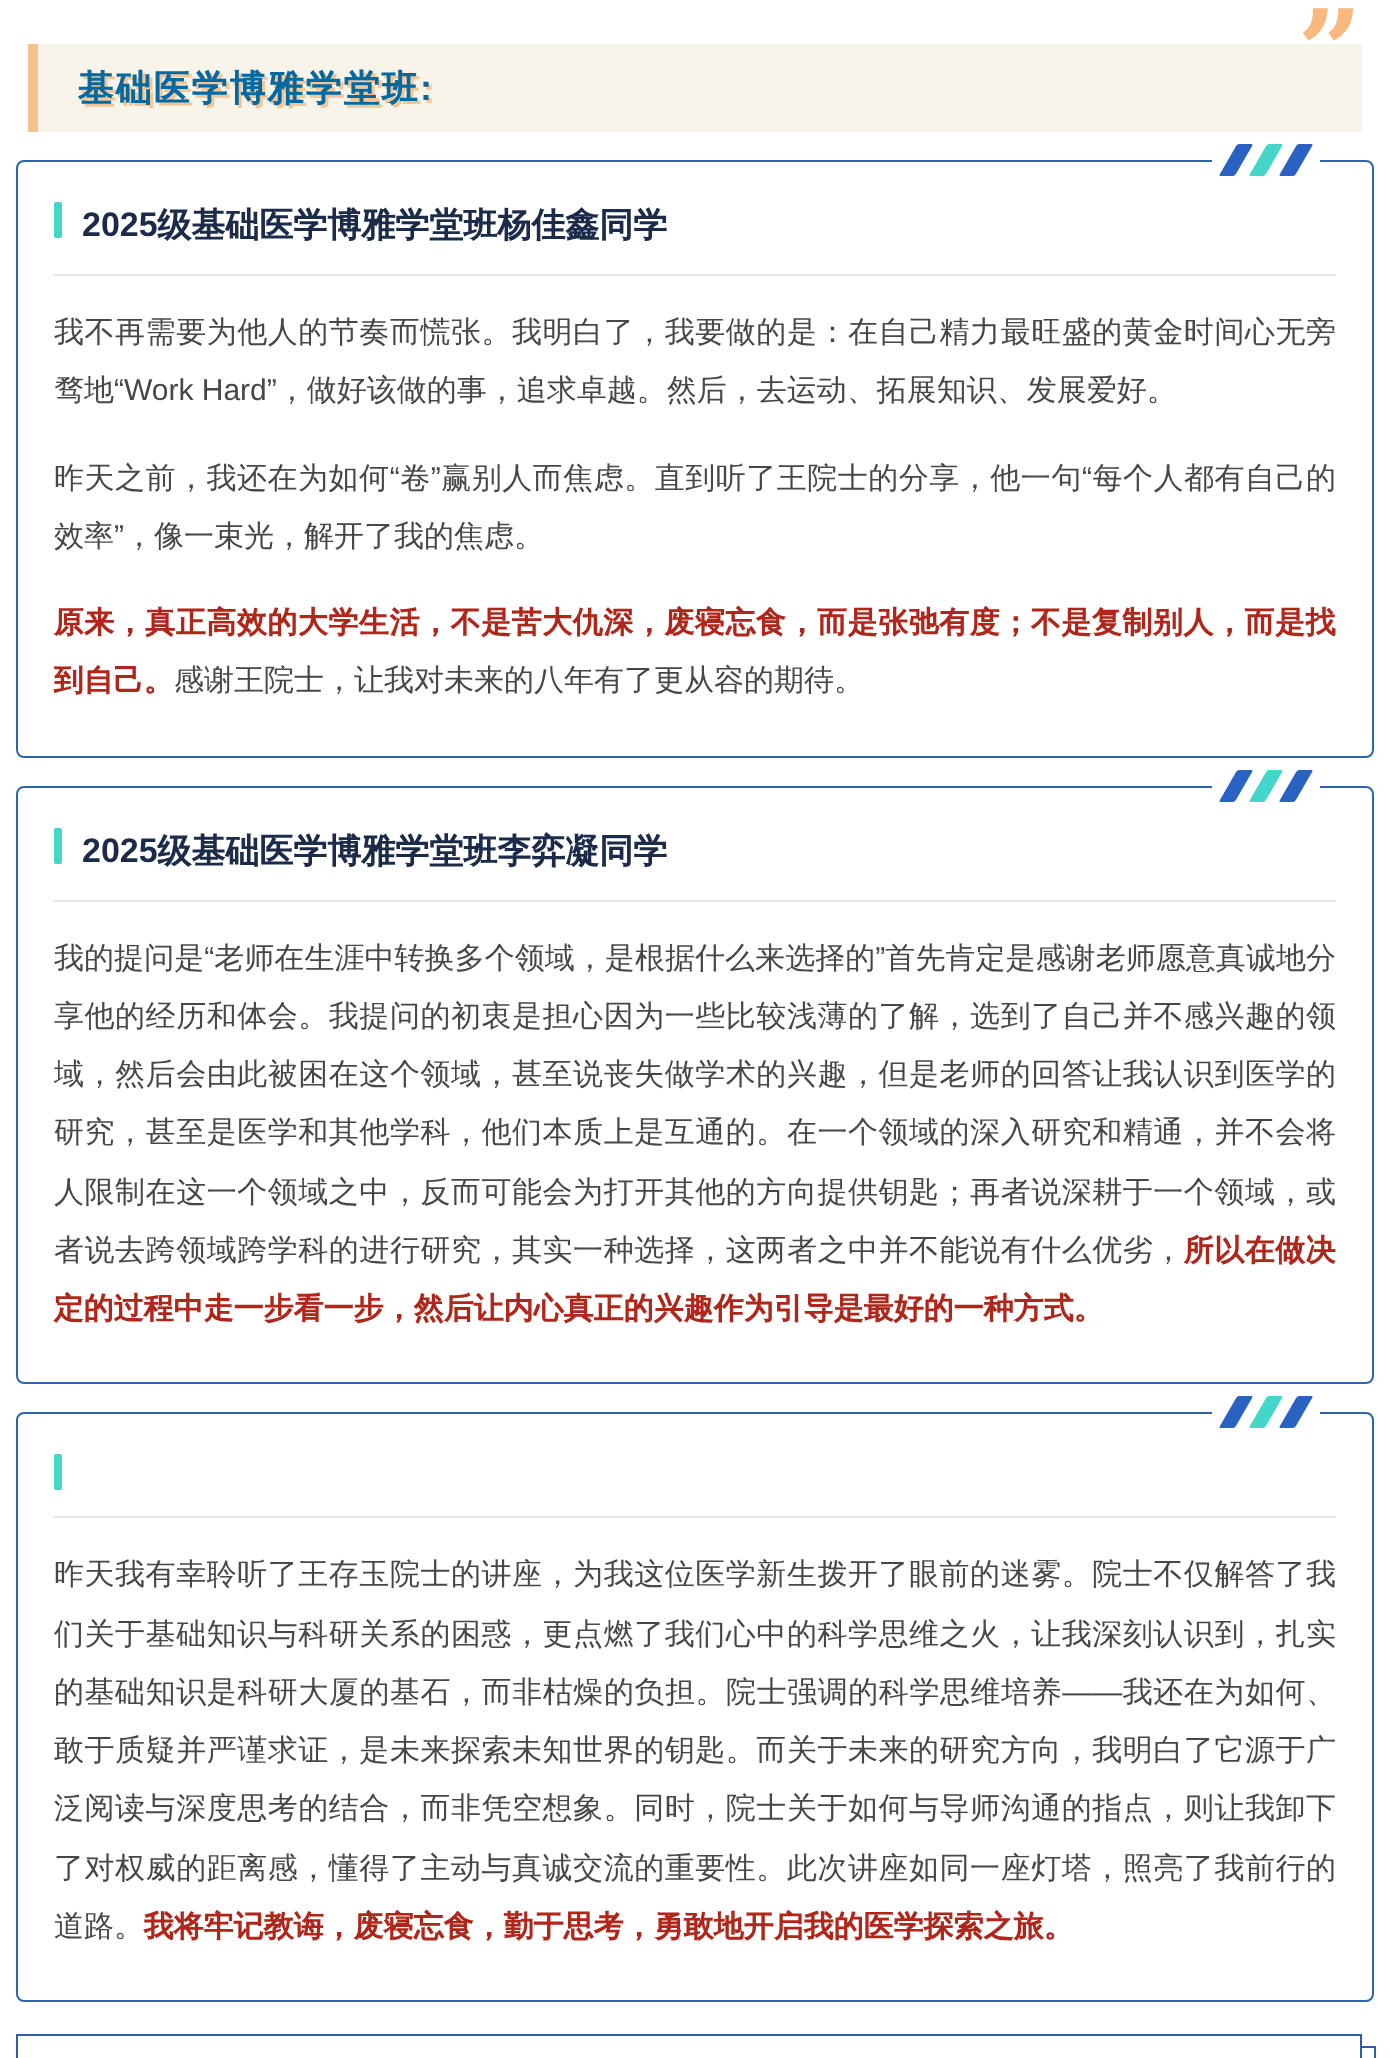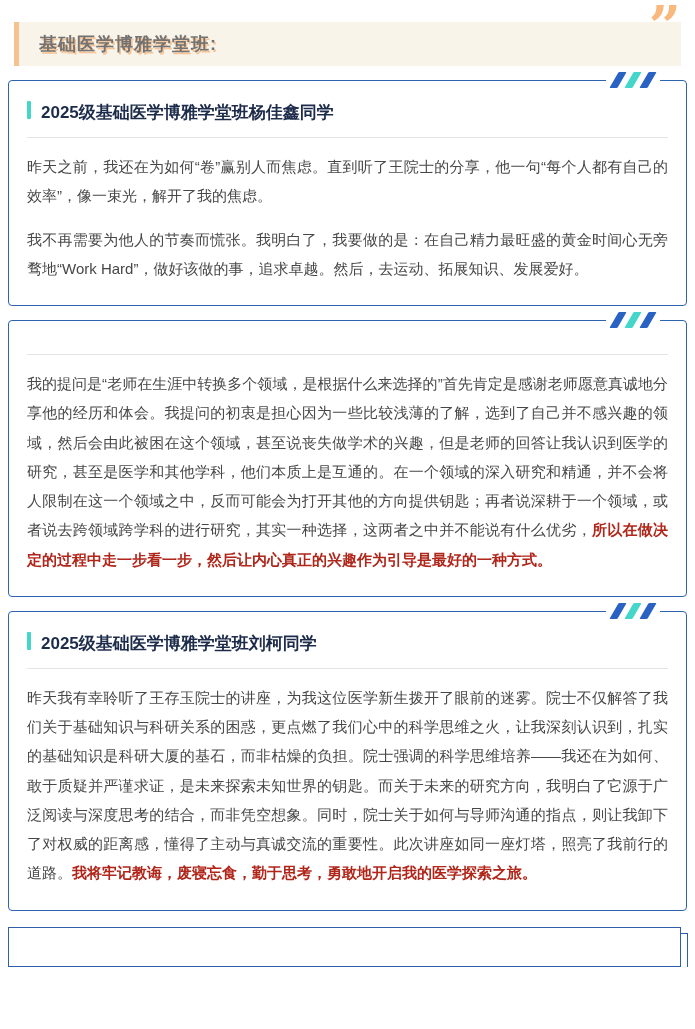--- a/index.html
+++ b/index.html
@@ -19,21 +19,21 @@
     font-weight:bold;font-size:56px;line-height:1;
     color:#f9b87e;letter-spacing:-2px;
   }
   .header-bar{
     position:relative;
     background:#f9f4ea;
     border-left:5px solid #f6c28e;
     padding:10px 0 10px 20px;
   }
   .header-title{
-    font-size:18px;font-weight:bold;color:#737373;
+    font-size:18px;font-weight:bold;color:#0369a1;
     letter-spacing:1px;
     text-shadow:1.5px 1.5px 0 rgba(246,180,120,0.75);
   }
   
   .card{
     position:relative;
     margin:14px 8px 0 8px;
     border:1.5px solid #2e64ae;
     border-radius:4px;
     background:#ffffff;
@@ -85,43 +85,47 @@
     <div class="slashes">
       <i class="slash blue"></i>
       <i class="slash teal"></i>
       <i class="slash blue"></i>
     </div>
     <div class="card-title-row">
       <span class="tick"></span>
       <h2 class="card-title">2025级基础医学博雅学堂班杨佳鑫同学</h2>
     </div>
     <div class="divider"></div>
+    <p><span>我不再需要为他人的节奏而慌张。我明白了，我要做的是：在自己精力最旺盛的黄金时间心无旁骛地“Work Hard”，做好该做的事，追求卓越。然后，去运动、拓展知识、发展爱好。</span></p>
     <p><span>昨天之前，我还在为如何“卷”赢别人而焦虑。直到听了王院士的分享，他一句“每个人都有自己的效率”，像一束光，解开了我的焦虑。</span></p>
-    <p><span>我不再需要为他人的节奏而慌张。我明白了，我要做的是：在自己精力最旺盛的黄金时间心无旁骛地“Work Hard”，做好该做的事，追求卓越。然后，去运动、拓展知识、发展爱好。</span></p>
+    <p><span class="em">原来，真正高效的大学生活，不是苦大仇深，废寝忘食，而是张弛有度；不是复制别人，而是找到自己。</span><span>感谢王院士，让我对未来的八年有了更从容的期待。</span></p>
   </div>
 
   <div class="card">
     <div class="slashes">
       <i class="slash blue"></i>
       <i class="slash teal"></i>
       <i class="slash blue"></i>
+    </div>
+    <div class="card-title-row">
+      <span class="tick"></span>
+      <h2 class="card-title">2025级基础医学博雅学堂班李弈凝同学</h2>
     </div>
     <div class="divider"></div>
     <p><span>我的提问是“老师在生涯中转换多个领域，是根据什么来选择的”首先肯定是感谢老师愿意真诚地分享他的经历和体会。我提问的初衷是担心因为一些比较浅薄的了解，选到了自己并不感兴趣的领域，然后会由此被困在这个领域，甚至说丧失做学术的兴趣，但是老师的回答让我认识到医学的研究，甚至是医学和其他学科，他们本质上是互通的。在一个领域的深入研究和精通，并不会将人限制在这一个领域之中，反而可能会为打开其他的方向提供钥匙；再者说深耕于一个领域，或者说去跨领域跨学科的进行研究，其实一种选择，这两者之中并不能说有什么优劣，</span><span class="em">所以在做决定的过程中走一步看一步，然后让内心真正的兴趣作为引导是最好的一种方式。</span></p>
   </div>
 
   <div class="card">
     <div class="slashes">
       <i class="slash blue"></i>
       <i class="slash teal"></i>
       <i class="slash blue"></i>
     </div>
     <div class="card-title-row">
       <span class="tick"></span>
-      <h2 class="card-title">2025级基础医学博雅学堂班刘柯同学</h2>
     </div>
     <div class="divider"></div>
     <p><span>昨天我有幸聆听了王存玉院士的讲座，为我这位医学新生拨开了眼前的迷雾。院士不仅解答了我们关于基础知识与科研关系的困惑，更点燃了我们心中的科学思维之火，让我深刻认识到，扎实的基础知识是科研大厦的基石，而非枯燥的负担。院士强调的科学思维培养——我还在为如何、敢于质疑并严谨求证，是未来探索未知世界的钥匙。而关于未来的研究方向，我明白了它源于广泛阅读与深度思考的结合，而非凭空想象。同时，院士关于如何与导师沟通的指点，则让我卸下了对权威的距离感，懂得了主动与真诚交流的重要性。此次讲座如同一座灯塔，照亮了我前行的道路。</span><span class="em">我将牢记教诲，废寝忘食，勤于思考，勇敢地开启我的医学探索之旅。</span></p>
   </div>
 
   <div class="quote-wrap">
     <div class="offset-frame"></div>
     <div class="quote-box">
       
       

